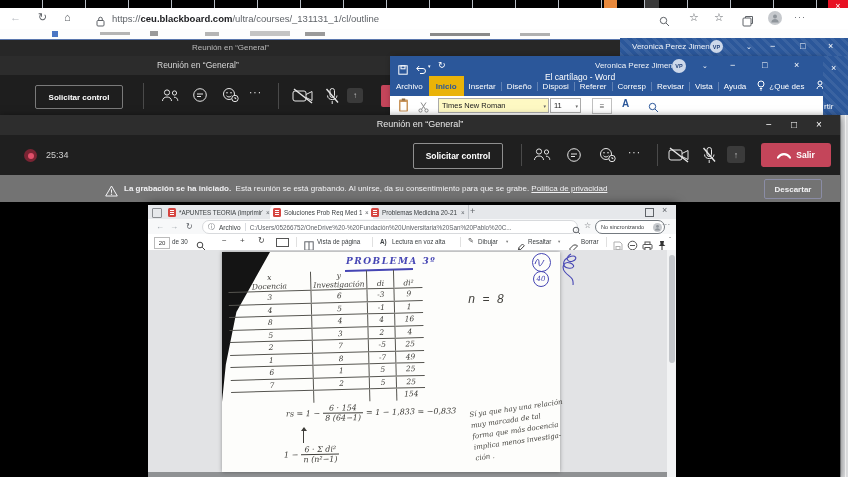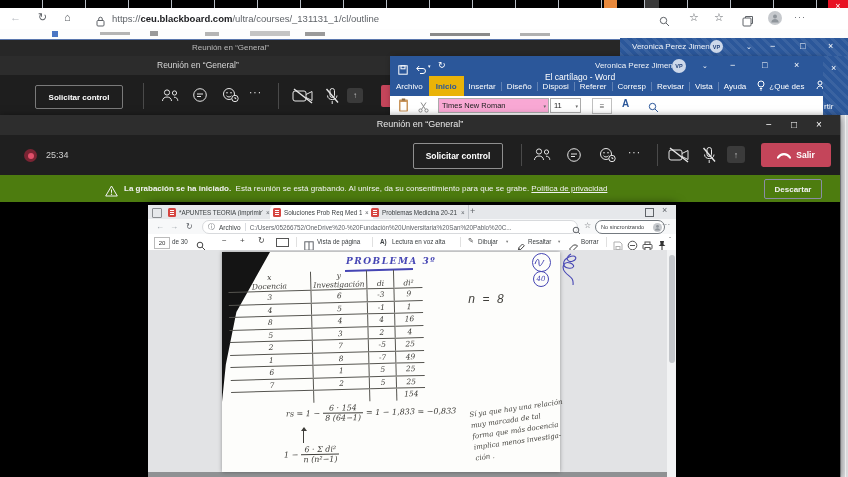--- a/index.html
+++ b/index.html
@@ -218,21 +218,21 @@
             <rect x="2.5" y="4" width="6" height="8.5" fill="#fff"></rect>
           </svg>
       </span>
       <span class="abs" style="left:28px;top:3px;">
         <svg width="11" height="12">
             <circle cx="2.5" cy="9.5" r="1.6" fill="none" stroke="#8a8a8a"></circle>
             <circle cx="8.5" cy="9.5" r="1.6" fill="none" stroke="#8a8a8a"></circle>
             <path d="M3.5 8.5L8 1.5M7.5 8.5L3 1.5" stroke="#8a8a8a"></path>
           </svg>
       </span>
-      <span class="abs row" style="left:48px;top:2px;width:106px;height:13px;border:1px solid #ababab;background:#f9a8d4;font-size:7.5px;color:#222;padding-left:3px;justify-content:space-between;gap:6px;">
+      <span class="abs row" style="left:48px;top:2px;width:106px;height:13px;border:1px solid #ababab;background:#fef9c3;font-size:7.5px;color:#222;padding-left:3px;justify-content:space-between;gap:6px;">
         <span class="nw">Times New Roman</span>
         <span style="font-size:5px;color:#666;padding-right:2px;">▾</span>
       </span>
       <span class="abs row" style="left:160px;top:2px;width:26px;height:13px;border:1px solid #ababab;background:#fff;font-size:7.5px;color:#222;padding-left:3px;justify-content:space-between;">
         <span>11</span>
         <span style="font-size:5px;color:#666;padding-right:2px;">▾</span>
       </span>
       <span class="abs ctr" style="left:202px;top:2px;width:18px;height:14px;border:1px solid #c0c0c0;color:#555;font-size:8px;">≡</span>
       <span class="abs" style="left:232px;top:2px;color:#2b579a;font-weight:bold;font-size:10px;">A</span>
       <span class="abs" style="left:258px;top:3px;">
@@ -309,21 +309,21 @@
           </svg>
       </span>
       <span class="abs ctr" style="left:727px;top:11px;width:18px;height:17px;background:#3b3b3b;border-radius:3px;color:#b9b9b9;font-size:9px;">↑</span>
       <div class="abs row" style="left:761px;top:8px;width:70px;height:24px;background:#c4455a;border-radius:3px;justify-content:center;gap:5px;">
         <svg width="14" height="8">
             <path d="M1 6.5C4 2 10 2 13 6.5" stroke="#fff" stroke-width="2.2" fill="none" stroke-linecap="round"></path>
           </svg>
         <span style="color:#fff;font-size:8.5px;font-weight:bold;">Salir</span>
       </div>
     </div>
-    <div class="abs" style="left:0;top:60px;width:840px;height:27px;background:#4d7c0f;">
+    <div class="abs" style="left:0;top:60px;width:840px;height:27px;background:#737373;">
       <span class="abs" style="left:105px;top:8px;">
         <svg width="13" height="12">
             <path d="M6.5 1 L12.3 11 H0.7 Z" fill="none" stroke="#f2f2f4"></path>
             <line x1="6.5" y1="4.5" x2="6.5" y2="7.8" stroke="#f2f2f4"></line>
             <circle cx="6.5" cy="9.3" r=".7" fill="#f2f2f4"></circle>
           </svg>
       </span>
       <span class="abs nw" style="left:124px;top:9px;font-size:8px;color:#f2f2f4;"><b>La grabación se ha iniciado.</b>&nbsp;&nbsp;<span>Esta reunión se está grabando. Al unirse, da su consentimiento para que se grabe.</span>&nbsp;<u style="cursor:pointer;">Política de privacidad</u></span>
       <span class="abs ctr" style="left:764px;top:4px;width:56px;height:18px;border:1px solid #8b8da6;border-radius:2px;color:#f2f2f4;font-size:8px;font-weight:bold;">Descartar</span>
     </div>

